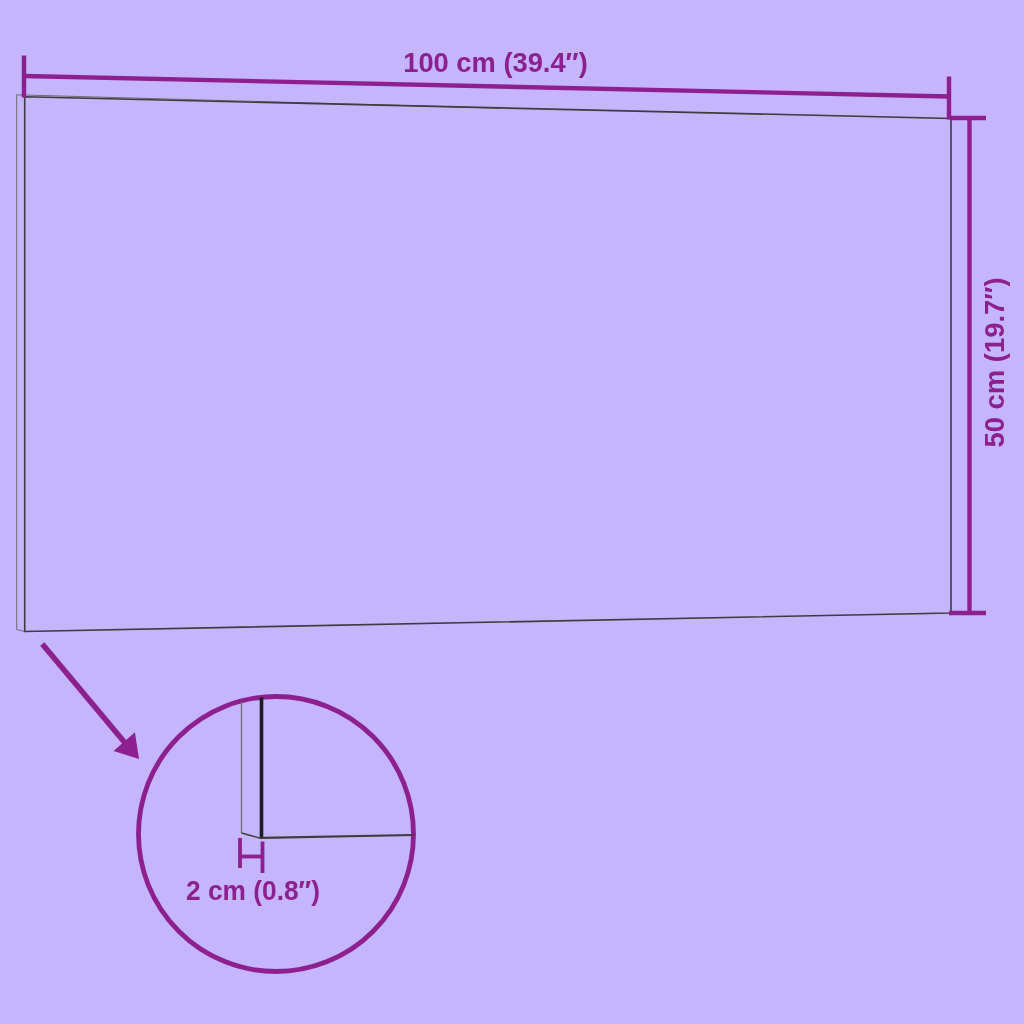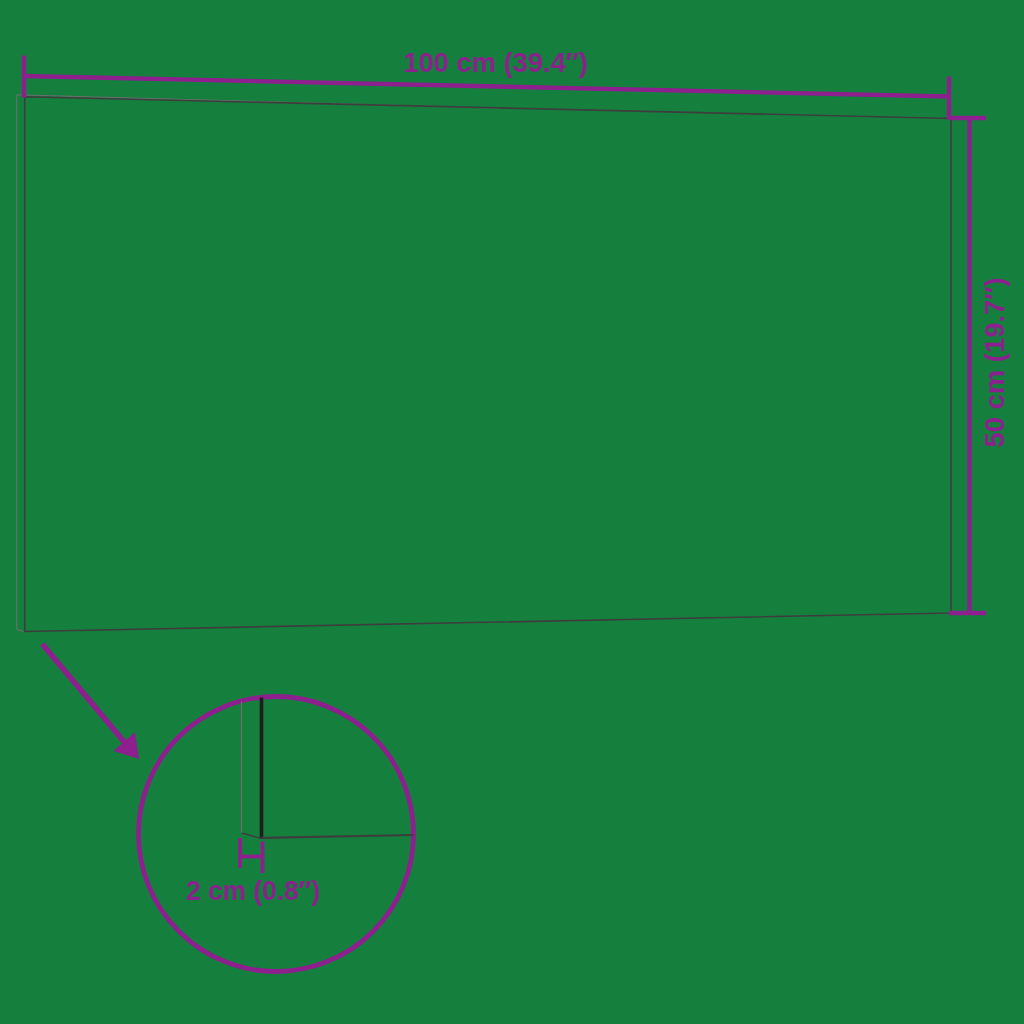--- a/index.html
+++ b/index.html
@@ -1,16 +1,16 @@
 <!DOCTYPE html>
 <html><head>
 <meta charset="utf-8">
 <style>
   html,body{margin:0;padding:0;background:#ffffff;}
-  .stage{position:relative;width:1024px;height:1024px;background:#15803d;overflow:hidden;}
+  .stage{position:relative;width:1024px;height:1024px;background:#c4b5fd;overflow:hidden;}
   svg{position:absolute;left:0;top:0;}
   text{font-family:"Liberation Sans", sans-serif;font-weight:bold;font-size:28px;fill:#8e1f8e;}
 </style>
 </head>
 <body>
 <div class="stage">
 <svg width="1024" height="1024" viewBox="0 0 1024 1024">
 
   <g fill="none" stroke="#6e6e6e" stroke-width="1">
     <path d="M16.7,94.8 L16.7,629.5"></path>

